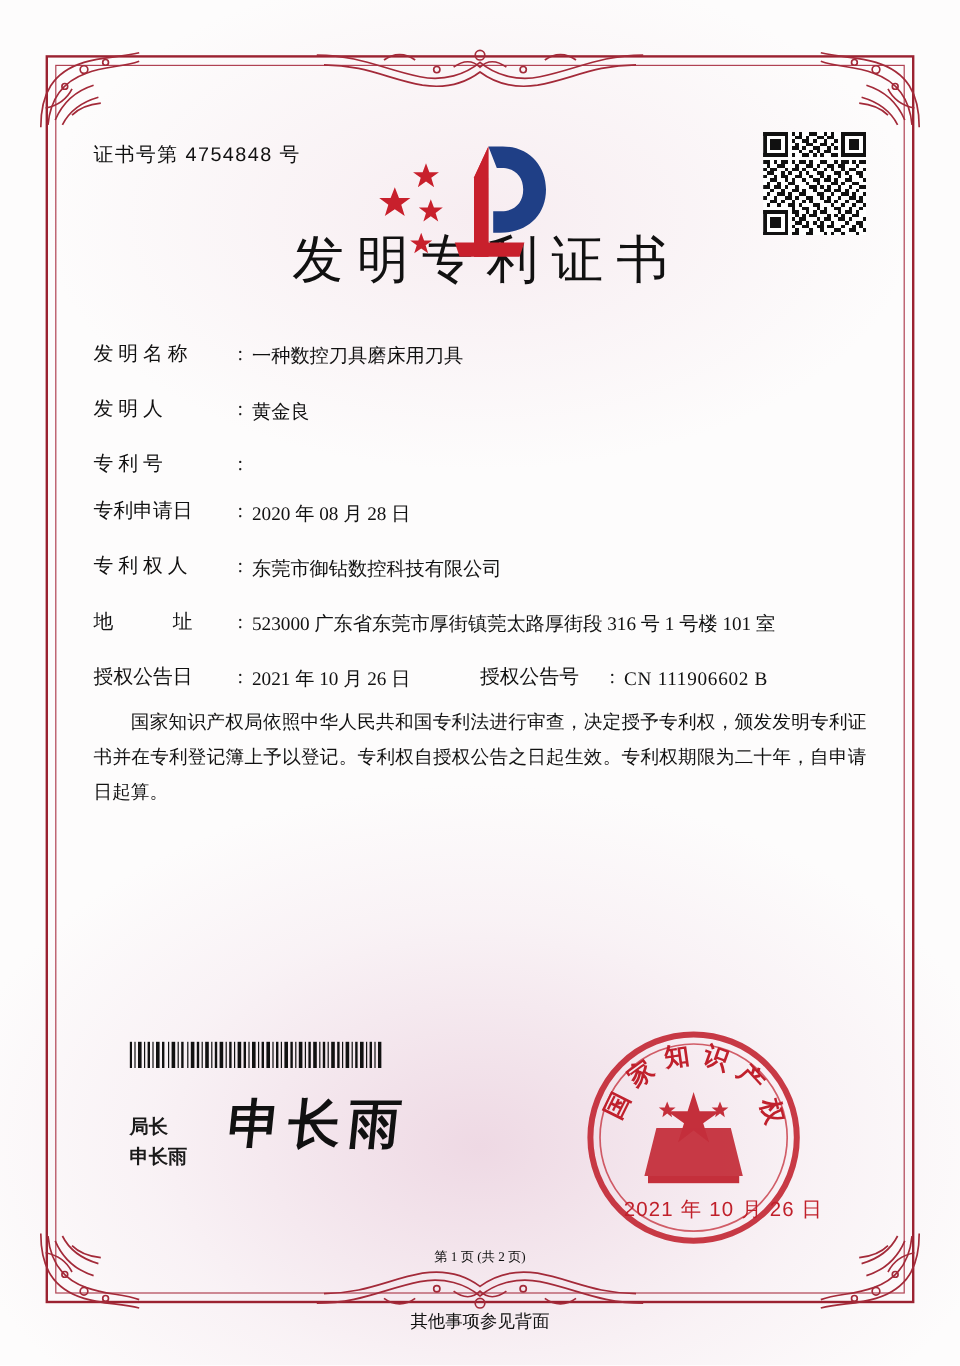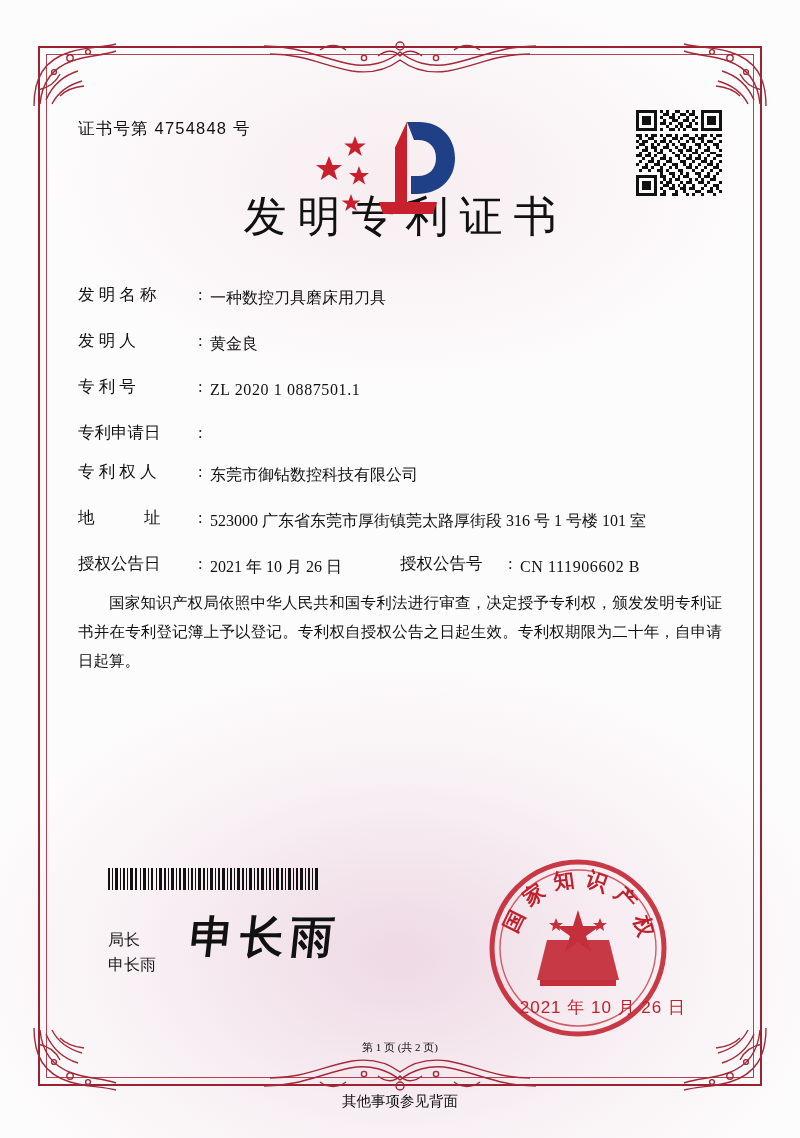--- a/index.html
+++ b/index.html
@@ -165,20 +165,21 @@
     top: 12px;
     height: 22px;
     width: 210px;
   }
   .sign-block {
     position: absolute;
     left: 30px;
     top: 72px;
     font-size: 16px;
     line-height: 1.55;
+    font-weight: bold;
   }
   .sign-name-hand {
     position: absolute;
     left: 112px;
     top: 52px;
     font-size: 44px;
     font-family: "Liberation Serif", "DejaVu Serif", serif;
     color: #111;
     letter-spacing: 6px;
     transform: skewX(-6deg);
@@ -570,26 +571,26 @@
 
       <div class="field-row">
         <div class="field-label">发 明 人</div>
         <div class="field-colon">:</div>
         <div class="field-value">黄金良</div>
       </div>
 
       <div class="field-row">
         <div class="field-label">专 利 号</div>
         <div class="field-colon">:</div>
-        <div class="field-value mono">ZL 2020 1 0887501.1</div>
       </div>
 
       <div class="field-row">
         <div class="field-label">专利申请日</div>
         <div class="field-colon">:</div>
+        <div class="field-value">2020 年 08 月 28 日</div>
       </div>
 
       <div class="field-row">
         <div class="field-label">专 利 权 人</div>
         <div class="field-colon">:</div>
         <div class="field-value">东莞市御钻数控科技有限公司</div>
       </div>
 
       <div class="field-row">
         <div class="field-label">地　　　址</div>

